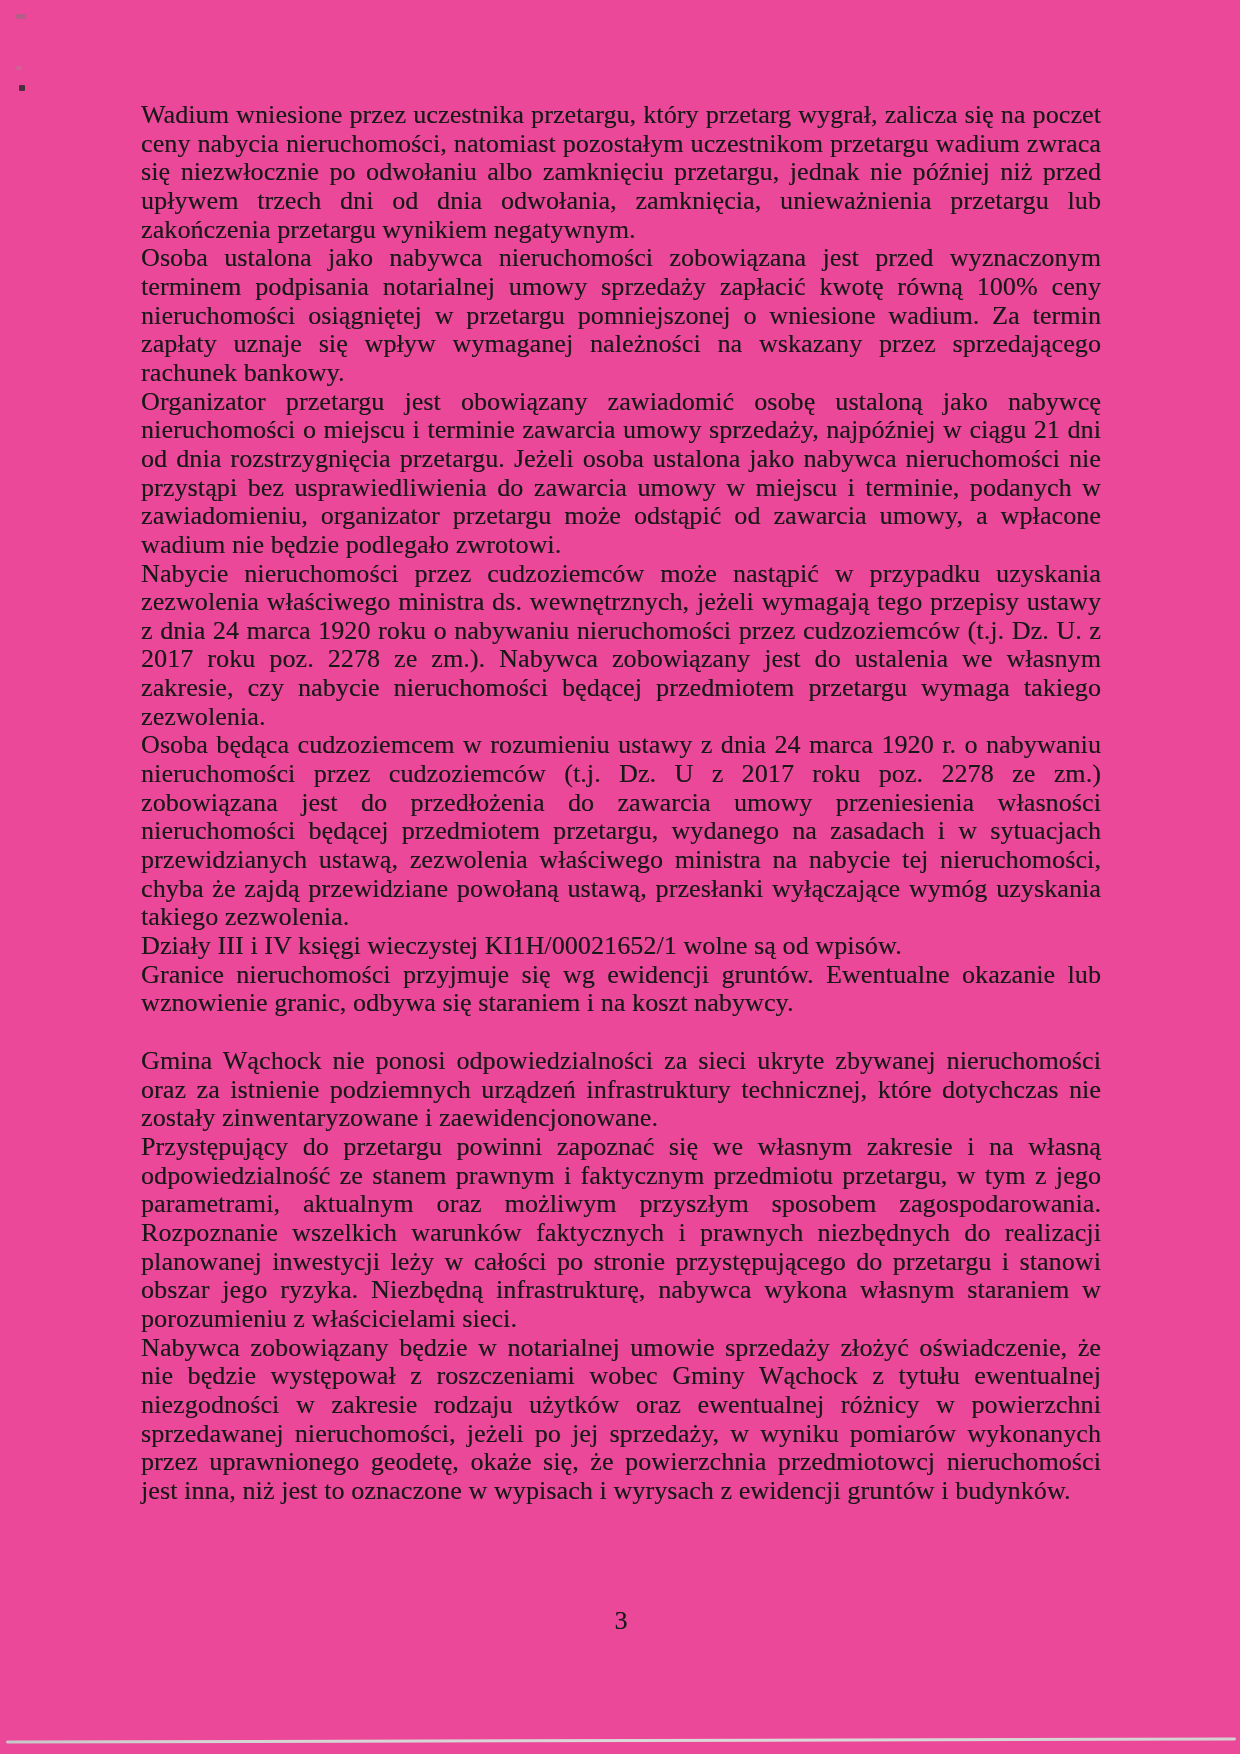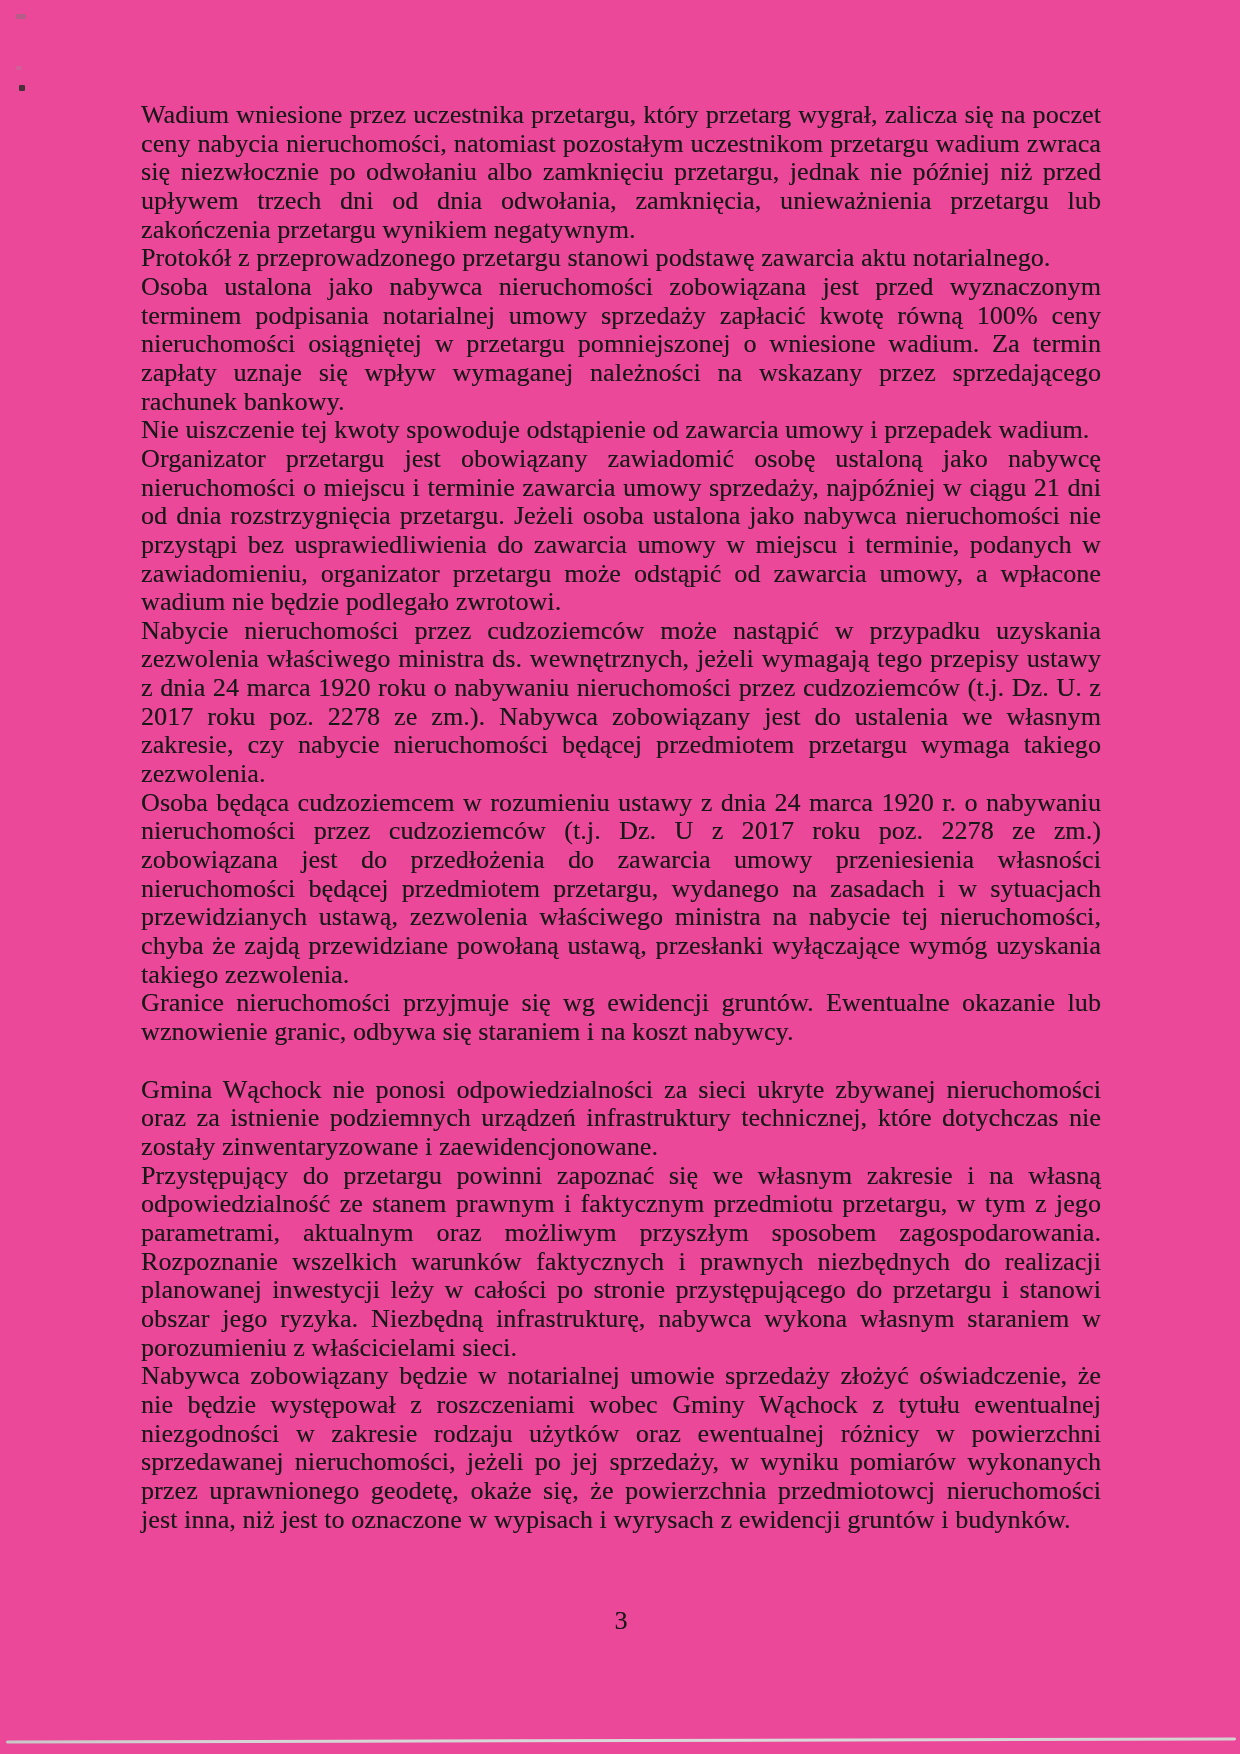--- a/index.html
+++ b/index.html
@@ -69,26 +69,25 @@
 <body>
 
 <div class="page">
 
   <div class="speck speck-1"></div>
   <div class="speck speck-2"></div>
   <div class="speck speck-3"></div>
 
   <main class="text-block">
     <p class="para">Wadium wniesione przez uczestnika przetargu, który przetarg wygrał, zalicza się na poczet ceny nabycia nieruchomości, natomiast pozostałym uczestnikom przetargu wadium zwraca się niezwłocznie po odwołaniu albo zamknięciu przetargu, jednak nie później niż przed upływem trzech dni od dnia odwołania, zamknięcia, unieważnienia przetargu lub zakończenia przetargu wynikiem negatywnym.</p>
-    <p class="para">Protokół z przeprowadzonego przetargu stanowi podstawę zawarcia aktu notarialnego.</p>
     <p class="para">Osoba ustalona jako nabywca nieruchomości zobowiązana jest przed wyznaczonym terminem podpisania notarialnej umowy sprzedaży zapłacić kwotę równą 100% ceny nieruchomości osiągniętej w przetargu pomniejszonej o wniesione wadium. Za termin zapłaty uznaje się wpływ wymaganej należności na wskazany przez sprzedającego rachunek bankowy.</p>
-    <p class="para">Nie uiszczenie tej kwoty spowoduje odstąpienie od zawarcia umowy i przepadek wadium.</p>
     <p class="para">Organizator przetargu jest obowiązany zawiadomić osobę ustaloną jako nabywcę nieruchomości o miejscu i terminie zawarcia umowy sprzedaży, najpóźniej w ciągu 21 dni od dnia rozstrzygnięcia przetargu. Jeżeli osoba ustalona jako nabywca nieruchomości nie przystąpi bez usprawiedliwienia do zawarcia umowy w miejscu i terminie, podanych w zawiadomieniu, organizator przetargu może odstąpić od zawarcia umowy, a wpłacone wadium nie będzie podlegało zwrotowi.</p>
     <p class="para">Nabycie nieruchomości przez cudzoziemców może nastąpić w przypadku uzyskania zezwolenia właściwego ministra ds. wewnętrznych, jeżeli wymagają tego przepisy ustawy z dnia 24 marca 1920 roku o nabywaniu nieruchomości przez cudzoziemców (t.j. Dz. U. z 2017 roku poz. 2278 ze zm.). Nabywca zobowiązany jest do ustalenia we własnym zakresie, czy nabycie nieruchomości będącej przedmiotem przetargu wymaga takiego zezwolenia.</p>
     <p class="para">Osoba będąca cudzoziemcem w rozumieniu ustawy z dnia 24 marca 1920 r. o nabywaniu nieruchomości przez cudzoziemców (t.j. Dz. U z 2017 roku  poz. 2278 ze zm.) zobowiązana jest do przedłożenia do zawarcia umowy przeniesienia własności nieruchomości będącej przedmiotem przetargu, wydanego na zasadach i w sytuacjach przewidzianych ustawą, zezwolenia właściwego ministra na nabycie tej nieruchomości, chyba że zajdą przewidziane powołaną ustawą, przesłanki wyłączające wymóg uzyskania takiego zezwolenia.</p>
+    <p class="para">Działy III i IV księgi wieczystej  KI1H/00021652/1 wolne są od wpisów.</p>
     <p class="para">Granice nieruchomości przyjmuje się wg ewidencji gruntów. Ewentualne okazanie lub wznowienie granic, odbywa się staraniem i na koszt nabywcy.</p>
     <div class="para-gap"></div>
     <p class="para">Gmina Wąchock nie ponosi odpowiedzialności za sieci ukryte zbywanej nieruchomości oraz za istnienie podziemnych urządzeń infrastruktury technicznej, które dotychczas nie zostały zinwentaryzowane i zaewidencjonowane.</p>
     <p class="para">Przystępujący do przetargu powinni zapoznać się we własnym zakresie i na własną odpowiedzialność ze stanem prawnym i faktycznym przedmiotu przetargu, w tym z jego parametrami, aktualnym oraz możliwym przyszłym sposobem zagospodarowania. Rozpoznanie wszelkich warunków faktycznych i prawnych niezbędnych do realizacji planowanej inwestycji leży w całości po stronie przystępującego do przetargu i stanowi obszar jego ryzyka. Niezbędną infrastrukturę, nabywca wykona własnym staraniem w porozumieniu z właścicielami sieci.</p>
     <p class="para">Nabywca zobowiązany będzie w notarialnej umowie sprzedaży złożyć oświadczenie, że nie będzie występował z roszczeniami wobec Gminy Wąchock z tytułu ewentualnej niezgodności w zakresie rodzaju użytków oraz ewentualnej różnicy w powierzchni sprzedawanej nieruchomości, jeżeli po jej sprzedaży, w wyniku pomiarów wykonanych przez uprawnionego geodetę, okaże się, że powierzchnia przedmiotowcj nieruchomości jest inna, niż jest to oznaczone w wypisach i wyrysach z ewidencji gruntów i budynków.</p>
   </main>
 
   <div class="page-number">3</div>
 
   <div class="page-edge-line"></div>

